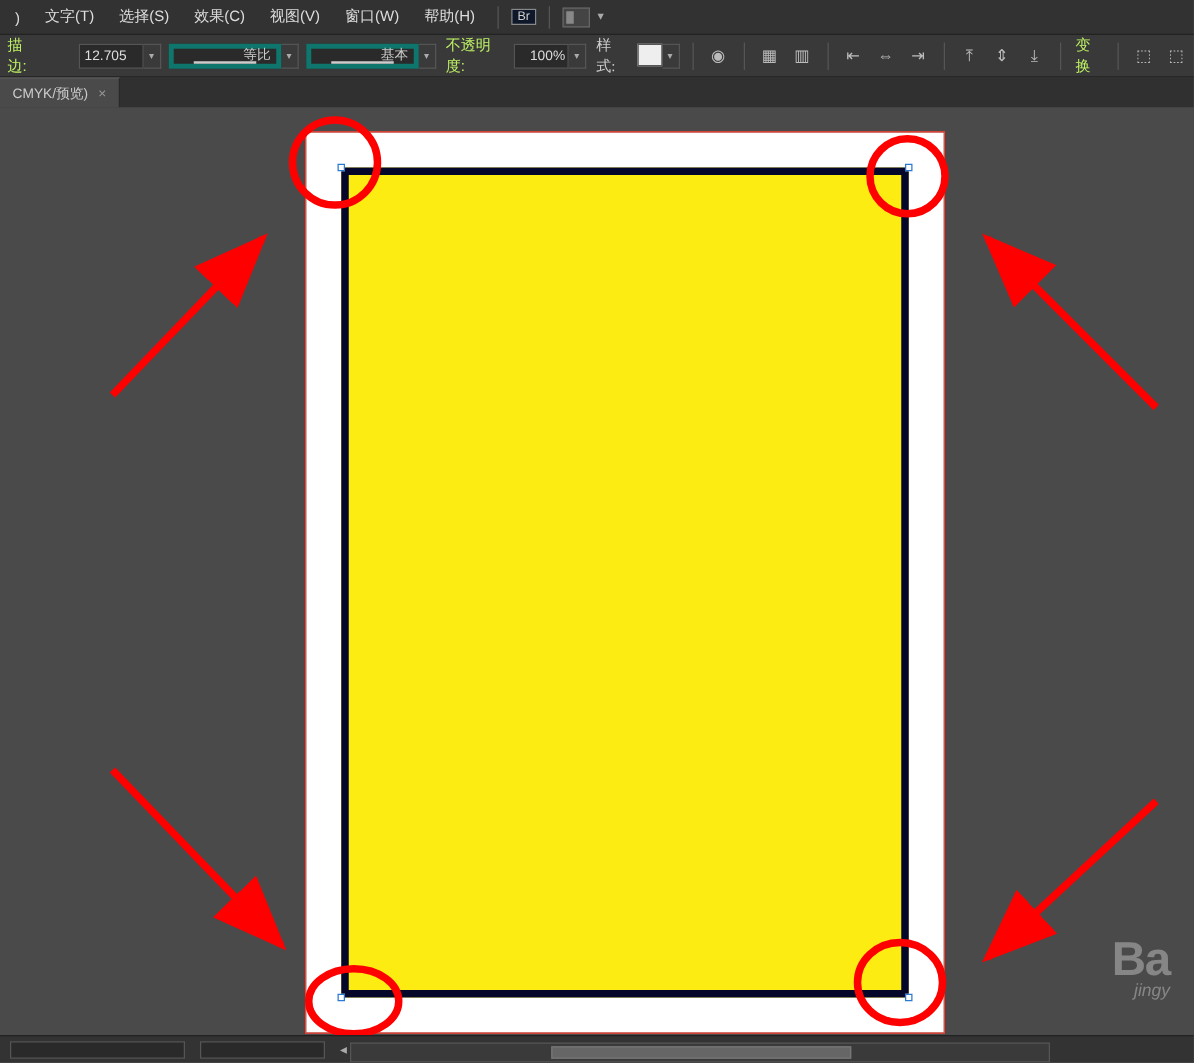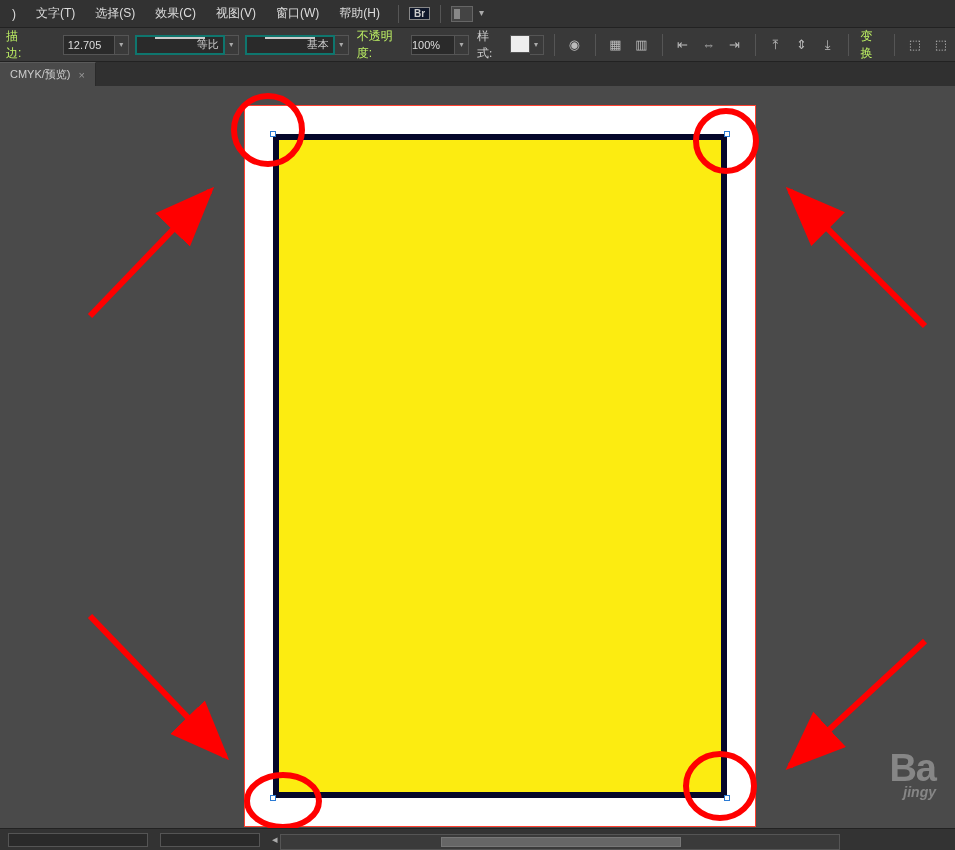--- a/index.html
+++ b/index.html
@@ -30,21 +30,20 @@
   }
   .menu-sep {
     width: 1px; height: 18px; background: #555; margin: 0 6px;
   }
   .br-box {
     background: #0f172a;
     border: 1px solid #888;
     padding: 0 4px;
     font-size: 10px;
     color: #ccc;
-    font-weight: bold;
   }
   .layout-swatch {
     width: 22px; height: 16px;
     background: #444;
     border: 1px solid #666;
     position: relative;
   }
   .layout-swatch::before {
     content: ""; position: absolute; left: 2px; top: 2px; width: 6px; height: 10px; background: #888;
   }
@@ -72,32 +71,32 @@
     height: 20px;
     display: flex;
     align-items: center;
     margin-left: 24px;
   }
   .dd-arrow {
     width: 14px; height: 20px; background: #3a3a3a; border: 1px solid #555; border-left: none;
     display: flex; align-items: center; justify-content: center; font-size: 8px; color: #aaa;
   }
   .stroke-preview {
-    width: 90px; height: 20px; background: #2a2a2a; border: 2px solid #0f766e;
-    display: flex; align-items: flex-start; justify-content: center; position: relative;
+    width: 90px; height: 20px; background: #2a2a2a; border: 4px solid #0f766e;
+    display: flex; align-items: flex-end; justify-content: center; position: relative;
   }
   .stroke-preview .line {
     width: 50px; height: 2px; background: #ccc;
   }
   .stroke-preview .lbl {
     position: absolute; right: 4px; font-size: 11px; color: #ccc;
   }
   .pct-field {
     background: #2a2a2a; border: 1px solid #555; color: #ddd; font-size: 11px;
-    padding: 2px 0; width: 44px; height: 20px; display:flex; align-items:center;
+    padding: 2px 12px; width: 44px; height: 20px; display:flex; align-items:center;
   }
   .swatch {
     width: 20px; height: 18px; background: #eee; border: 1px solid #555;
   }
   .tb-icon {
     width: 22px; height: 20px;
     display: flex; align-items: center; justify-content: center;
     color: #bbb; font-size: 13px;
     border: 1px solid transparent;
   }
@@ -164,21 +163,21 @@
     position: absolute;
     right: 19px;
     bottom: 28px;
     color: #b8b8b8;
     opacity: 0.55;
     font-family: sans-serif;
     text-align: right;
     pointer-events: none;
   }
   .watermark .big { font-size: 38px; font-weight: 700; letter-spacing: -1px; }
-  .watermark .small { font-size: 14px; font-style: italic; margin-top: -6px; font-weight: bold; }
+  .watermark .small { font-size: 14px; font-style: italic; margin-top: -6px; }
   .scrollbar-h {
     position: absolute;
     left: 280px; bottom: 0; height: 16px; width: 560px;
     background: #3a3a3a; border: 1px solid #555;
   }
   .scrollbar-h .thumb {
     position: absolute; left: 160px; top: 2px; height: 10px; width: 240px;
     background: #666; border: 1px solid #777;
   }
   .annot { position: absolute; pointer-events: none; }

